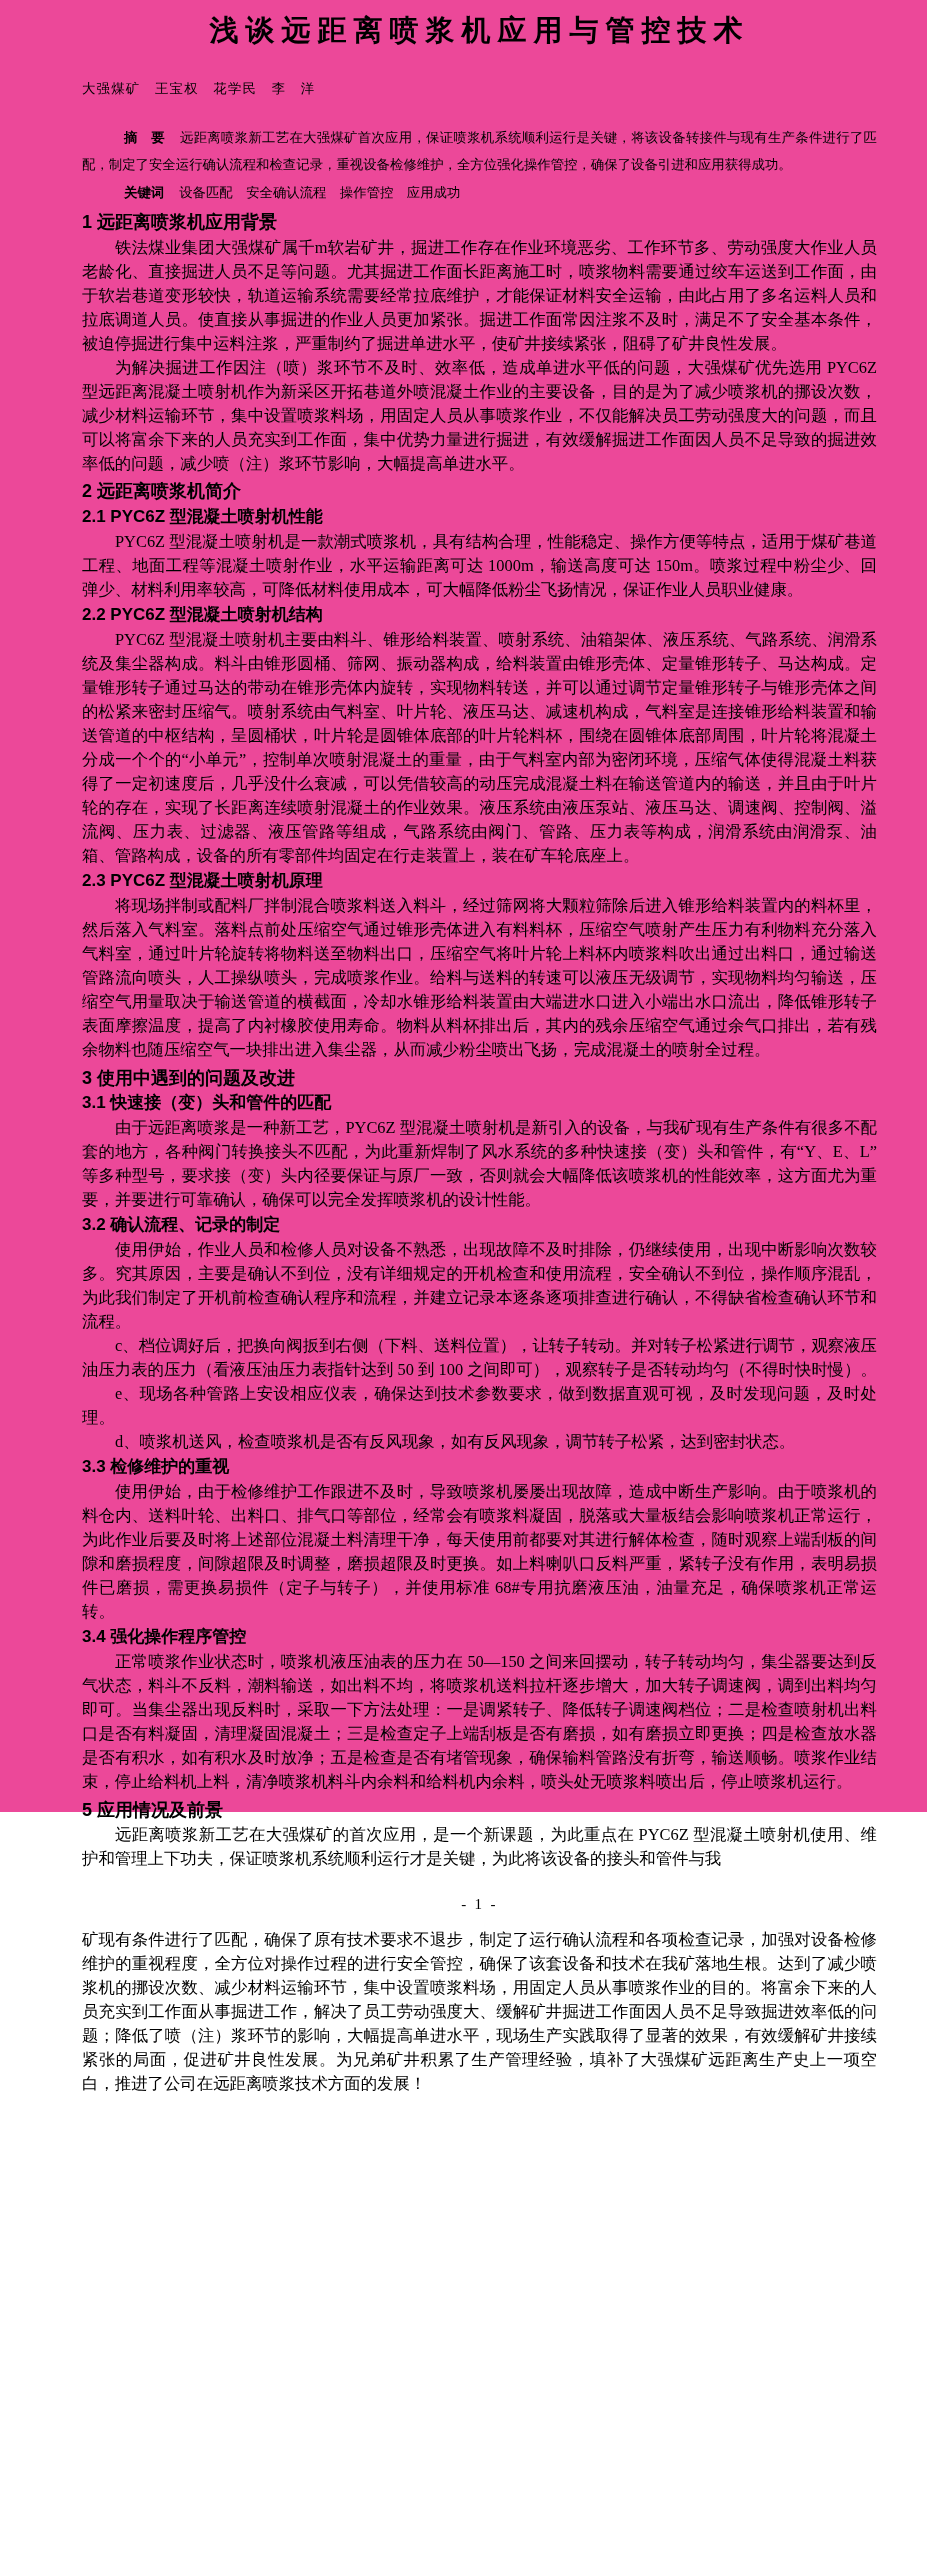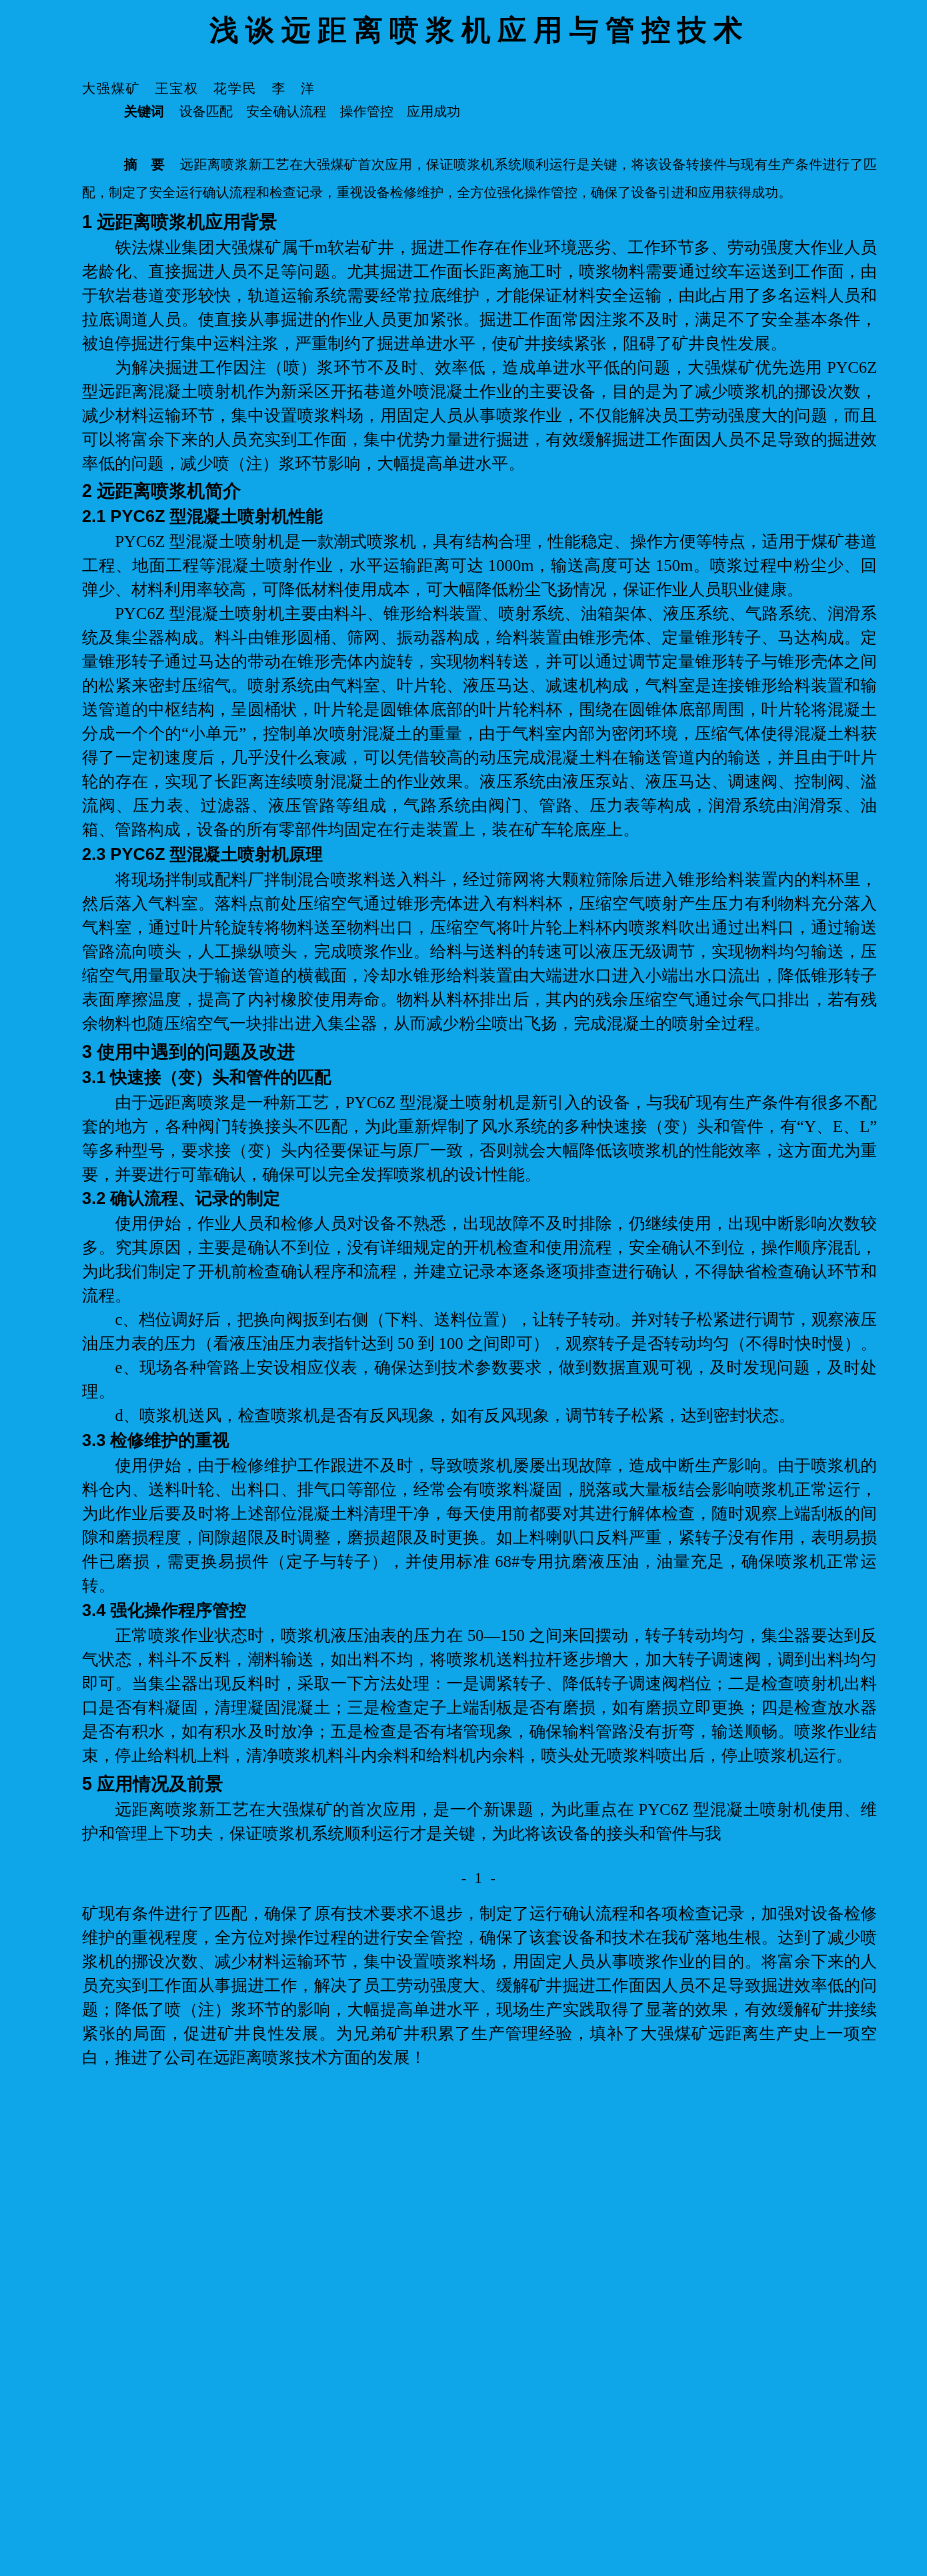--- a/index.html
+++ b/index.html
@@ -1,21 +1,21 @@
 <!DOCTYPE html>
 <html lang="zh" style="font-size:9.4px"><head>
 <meta charset="utf-8">
 <style>
   html, body { margin: 0; padding: 0; background: #ffffff; }
   body { width: 928px; height: 2576px; overflow: hidden; color: #000; }
   .page {
     box-sizing: border-box;
-    width: 928px; height: 2576px;
+    width: 928px; height: 1812px;
     padding: 9.4px 51px 0 82px;
-    background: #0ea5e9;
+    background: #ec4899;
   }
   .title {
     font-family: "Liberation Sans", "DejaVu Sans", sans-serif;
     font-size: 29px; font-weight: bold; letter-spacing: 7px;
     text-align: center; margin: 0; padding-top: 1.2px;
   }
   .authors {
     font-family: "Liberation Serif", "DejaVu Serif", serif;
     font-size: 13.4px; margin-top: 29px; letter-spacing: 1.2px;
   }
@@ -58,31 +58,32 @@
 </style>
 </head>
 <body>
 
 <div class="page">
 
   <h1 class="title">浅谈远距离喷浆机应用与管控技术</h1>
 
   <div class="authors">大强煤矿　王宝权　花学民　李　洋</div>
 
+  <p class="meta abstract"><span class="meta-label">摘　要</span><span>远距离喷浆新工艺在大强煤矿首次应用，保证喷浆机系统顺利运行是关键，将该设备转接件与现有生产条件进行了匹配，制定了安全运行确认流程和检查记录，重视设备检修维护，全方位强化操作管控，确保了设备引进和应用获得成功。</span></p>
+
   <p class="meta keywords"><span class="meta-label">关键词</span><span>设备匹配　安全确认流程　操作管控　应用成功</span></p>
-
-  <p class="meta abstract"><span class="meta-label">摘　要</span><span>远距离喷浆新工艺在大强煤矿首次应用，保证喷浆机系统顺利运行是关键，将该设备转接件与现有生产条件进行了匹配，制定了安全运行确认流程和检查记录，重视设备检修维护，全方位强化操作管控，确保了设备引进和应用获得成功。</span></p>
 
   <h2 class="h-main">1 远距离喷浆机应用背景</h2>
   <p class="body">铁法煤业集团大强煤矿属千m软岩矿井，掘进工作存在作业环境恶劣、工作环节多、劳动强度大作业人员老龄化、直接掘进人员不足等问题。尤其掘进工作面长距离施工时，喷浆物料需要通过绞车运送到工作面，由于软岩巷道变形较快，轨道运输系统需要经常拉底维护，才能保证材料安全运输，由此占用了多名运料人员和拉底调道人员。使直接从事掘进的作业人员更加紧张。掘进工作面常因注浆不及时，满足不了安全基本条件，被迫停掘进行集中运料注浆，严重制约了掘进单进水平，使矿井接续紧张，阻碍了矿井良性发展。</p>
   <p class="body">为解决掘进工作因注（喷）浆环节不及时、效率低，造成单进水平低的问题，大强煤矿优先选用 PYC6Z 型远距离混凝土喷射机作为新采区开拓巷道外喷混凝土作业的主要设备，目的是为了减少喷浆机的挪设次数，减少材料运输环节，集中设置喷浆料场，用固定人员从事喷浆作业，不仅能解决员工劳动强度大的问题，而且可以将富余下来的人员充实到工作面，集中优势力量进行掘进，有效缓解掘进工作面因人员不足导致的掘进效率低的问题，减少喷（注）浆环节影响，大幅提高单进水平。</p>
 
   <h2 class="h-main">2 远距离喷浆机简介</h2>
   <h3 class="h-sub">2.1 PYC6Z 型混凝土喷射机性能</h3>
   <p class="body">PYC6Z 型混凝土喷射机是一款潮式喷浆机，具有结构合理，性能稳定、操作方便等特点，适用于煤矿巷道工程、地面工程等混凝土喷射作业，水平运输距离可达 1000m，输送高度可达 150m。喷浆过程中粉尘少、回弹少、材料利用率较高，可降低材料使用成本，可大幅降低粉尘飞扬情况，保证作业人员职业健康。</p>
+  <h3 class="h-sub">2.2 PYC6Z 型混凝土喷射机结构</h3>
   <p class="body">PYC6Z 型混凝土喷射机主要由料斗、锥形给料装置、喷射系统、油箱架体、液压系统、气路系统、润滑系统及集尘器构成。料斗由锥形圆桶、筛网、振动器构成，给料装置由锥形壳体、定量锥形转子、马达构成。定量锥形转子通过马达的带动在锥形壳体内旋转，实现物料转送，并可以通过调节定量锥形转子与锥形壳体之间的松紧来密封压缩气。喷射系统由气料室、叶片轮、液压马达、减速机构成，气料室是连接锥形给料装置和输送管道的中枢结构，呈圆桶状，叶片轮是圆锥体底部的叶片轮料杯，围绕在圆锥体底部周围，叶片轮将混凝土分成一个个的“小单元”，控制单次喷射混凝土的重量，由于气料室内部为密闭环境，压缩气体使得混凝土料获得了一定初速度后，几乎没什么衰减，可以凭借较高的动压完成混凝土料在输送管道内的输送，并且由于叶片轮的存在，实现了长距离连续喷射混凝土的作业效果。液压系统由液压泵站、液压马达、调速阀、控制阀、溢流阀、压力表、过滤器、液压管路等组成，气路系统由阀门、管路、压力表等构成，润滑系统由润滑泵、油箱、管路构成，设备的所有零部件均固定在行走装置上，装在矿车轮底座上。</p>
   <h3 class="h-sub">2.3 PYC6Z 型混凝土喷射机原理</h3>
   <p class="body">将现场拌制或配料厂拌制混合喷浆料送入料斗，经过筛网将大颗粒筛除后进入锥形给料装置内的料杯里，然后落入气料室。落料点前处压缩空气通过锥形壳体进入有料料杯，压缩空气喷射产生压力有利物料充分落入气料室，通过叶片轮旋转将物料送至物料出口，压缩空气将叶片轮上料杯内喷浆料吹出通过出料口，通过输送管路流向喷头，人工操纵喷头，完成喷浆作业。给料与送料的转速可以液压无级调节，实现物料均匀输送，压缩空气用量取决于输送管道的横截面，冷却水锥形给料装置由大端进水口进入小端出水口流出，降低锥形转子表面摩擦温度，提高了内衬橡胶使用寿命。物料从料杯排出后，其内的残余压缩空气通过余气口排出，若有残余物料也随压缩空气一块排出进入集尘器，从而减少粉尘喷出飞扬，完成混凝土的喷射全过程。</p>
 
   <h2 class="h-main">3 使用中遇到的问题及改进</h2>
   <h3 class="h-sub">3.1 快速接（变）头和管件的匹配</h3>
   <p class="body">由于远距离喷浆是一种新工艺，PYC6Z 型混凝土喷射机是新引入的设备，与我矿现有生产条件有很多不配套的地方，各种阀门转换接头不匹配，为此重新焊制了风水系统的多种快速接（变）头和管件，有“Y、E、L”等多种型号，要求接（变）头内径要保证与原厂一致，否则就会大幅降低该喷浆机的性能效率，这方面尤为重要，并要进行可靠确认，确保可以完全发挥喷浆机的设计性能。</p>
   <h3 class="h-sub">3.2 确认流程、记录的制定</h3>
   <p class="body">使用伊始，作业人员和检修人员对设备不熟悉，出现故障不及时排除，仍继续使用，出现中断影响次数较多。究其原因，主要是确认不到位，没有详细规定的开机检查和使用流程，安全确认不到位，操作顺序混乱，为此我们制定了开机前检查确认程序和流程，并建立记录本逐条逐项排查进行确认，不得缺省检查确认环节和流程。</p>
   <p class="body">c、档位调好后，把换向阀扳到右侧（下料、送料位置），让转子转动。并对转子松紧进行调节，观察液压油压力表的压力（看液压油压力表指针达到 50 到 100 之间即可），观察转子是否转动均匀（不得时快时慢）。</p>

